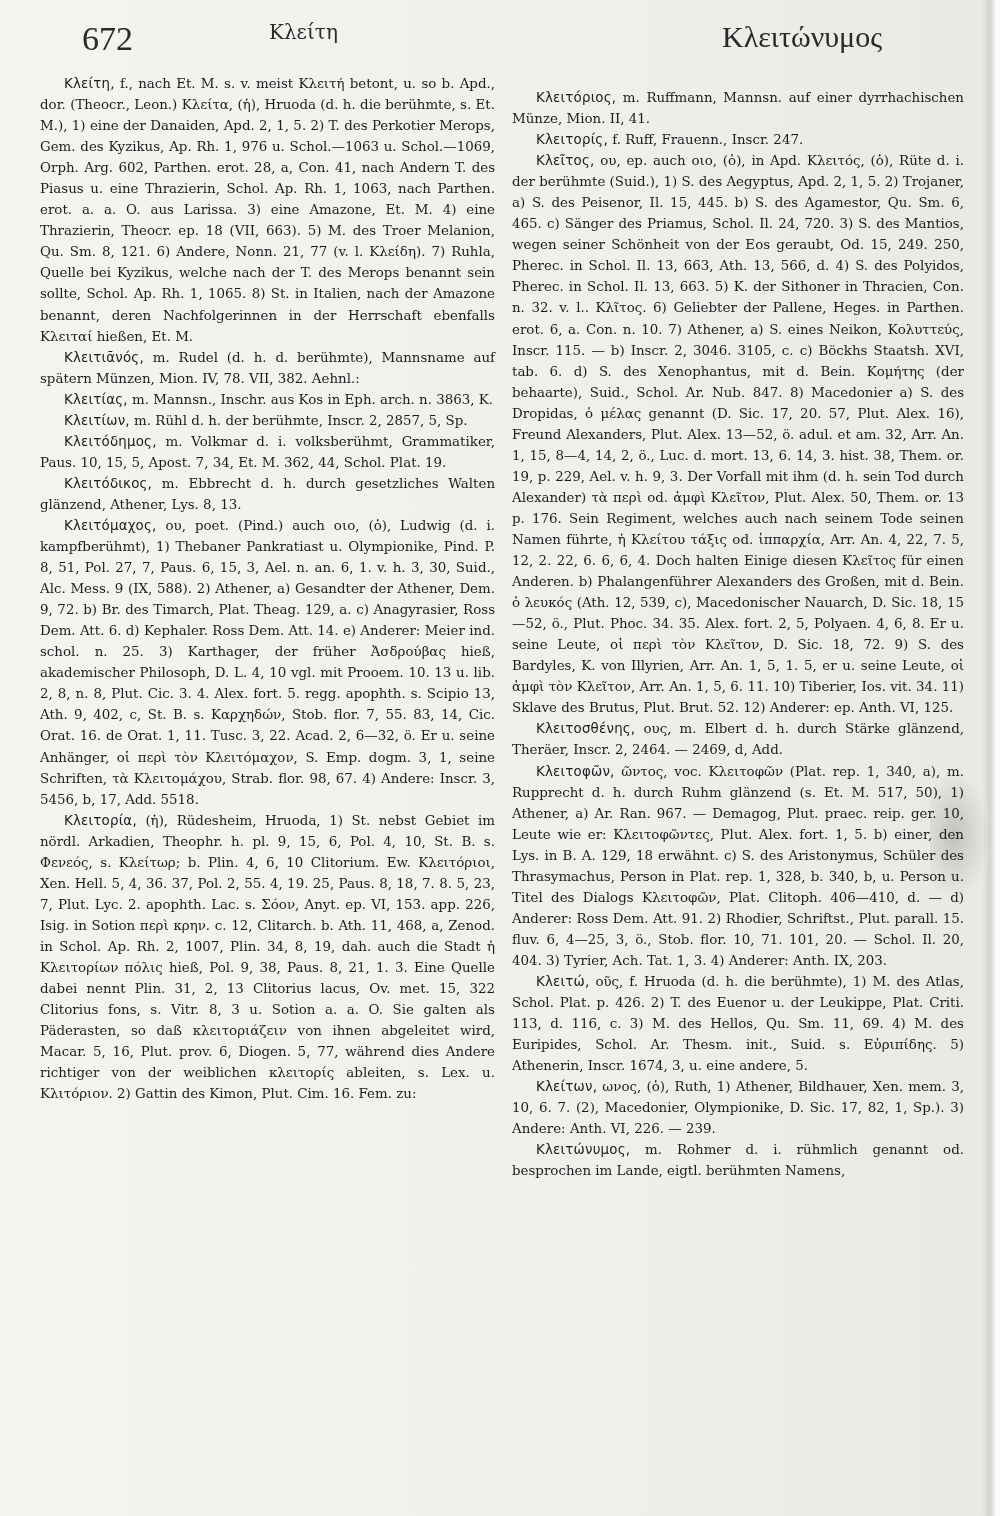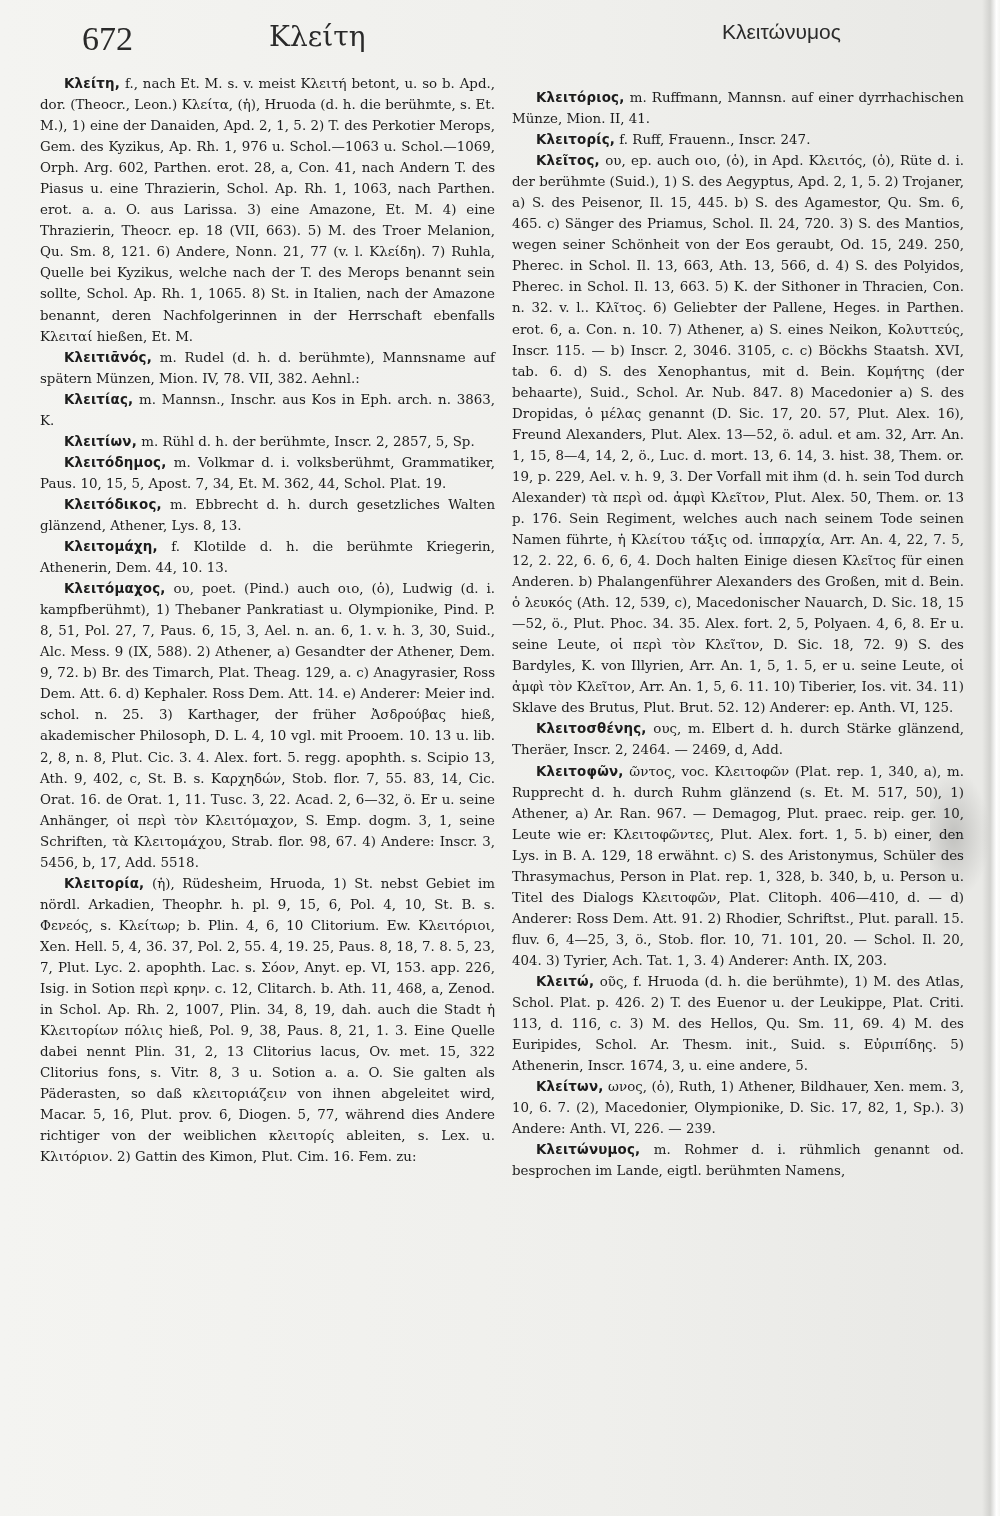--- a/index.html
+++ b/index.html
@@ -24,35 +24,35 @@
   }
   .running-head {
     position: absolute; top: 14px; left: 0; width: 1000px; height: 50px; margin-left: 44px;
   }
   .page-number {
     position: absolute; left: 38px; top: 6px;
     font-family: "Liberation Serif", serif; font-size: 34px; color: #2a2a2a;
   }
   .head-left {
     position: absolute; left: 225px; top: 6px;
-    font-family: "DejaVu Serif", serif; font-size: 28px; color: #2a2a2a;
+    font-family: "DejaVu Serif", serif; font-size: 20px; color: #2a2a2a;
   }
   .head-right {
     position: absolute; left: 678px; top: 6px;
-    font-family: Liberation Sans, sans-serif; font-size: 21px; color: #2a2a2a;
+    font-family: Liberation Serif, serif; font-size: 30px; color: #2a2a2a;
   }
   .column {
     position: absolute; top: 73px;
     font-size: 13.4px; line-height: 21.05px;
     text-align: justify;
   }
   .col-left { left: 40px; width: 455px; }
   .col-right { left: 512px; width: 452px; margin-top: 14px; }
   .entry { margin: 0; text-indent: 24px; }
-  .lemma { font-weight: bold; font-family: "DejaVu Sans", sans-serif; letter-spacing: 0.2px; }
+  .lemma { font-weight: normal; font-family: "DejaVu Sans", sans-serif; letter-spacing: 0.2px; }
   .body-text { }
 </style>
 </head>
 <body>
 
 <div class="page">
   <div class="edge-shadow"></div>
   <div class="fold-shadow"></div>
 
   <div class="running-head">
@@ -61,21 +61,20 @@
     <span class="head-right">Κλειτώνυμος</span>
   </div>
 
   <div class="column col-left">
     <p class="entry"><span class="lemma">Κλείτη,</span><span class="body-text"> f., nach Et. M. s. v. meist Κλειτή betont, u. so b. Apd., dor. (Theocr., Leon.) Κλείτα, (ἡ), Hruoda (d. h. die berühmte, s. Et. M.), 1) eine der Danaiden, Apd. 2, 1, 5. 2) T. des Perkotier Merops, Gem. des Kyzikus, Ap. Rh. 1, 976 u. Schol.—1063 u. Schol.—1069, Orph. Arg. 602, Parthen. erot. 28, a, Con. 41, nach Andern T. des Piasus u. eine Thrazierin, Schol. Ap. Rh. 1, 1063, nach Parthen. erot. a. a. O. aus Larissa. 3) eine Amazone, Et. M. 4) eine Thrazierin, Theocr. ep. 18 (VII, 663). 5) M. des Troer Melanion, Qu. Sm. 8, 121. 6) Andere, Nonn. 21, 77 (v. l. Κλείδη). 7) Ruhla, Quelle bei Kyzikus, welche nach der T. des Merops benannt sein sollte, Schol. Ap. Rh. 1, 1065. 8) St. in Italien, nach der Amazone benannt, deren Nachfolgerinnen in der Herrschaft ebenfalls Κλειταί hießen, Et. M.</span></p>
     <p class="entry"><span class="lemma">Κλειτιᾱνός,</span><span class="body-text"> m. Rudel (d. h. d. berühmte), Mannsname auf spätern Münzen, Mion. IV, 78. VII, 382. Aehnl.:</span></p>
     <p class="entry"><span class="lemma">Κλειτίας,</span><span class="body-text"> m. Mannsn., Inschr. aus Kos in Eph. arch. n. 3863, K.</span></p>
     <p class="entry"><span class="lemma">Κλειτίων,</span><span class="body-text"> m. Rühl d. h. der berühmte, Inscr. 2, 2857, 5, Sp.</span></p>
     <p class="entry"><span class="lemma">Κλειτόδημος,</span><span class="body-text"> m. Volkmar d. i. volksberühmt, Grammatiker, Paus. 10, 15, 5, Apost. 7, 34, Et. M. 362, 44, Schol. Plat. 19.</span></p>
     <p class="entry"><span class="lemma">Κλειτόδικος,</span><span class="body-text"> m. Ebbrecht d. h. durch gesetzliches Walten glänzend, Athener, Lys. 8, 13.</span></p>
-    <p class="entry"><span class="lemma">Κλειτομάχη,</span><span class="body-text"> f. Klotilde d. h. die berühmte Kriegerin, Athenerin, Dem. 44, 10. 13.</span></p>
     <p class="entry"><span class="lemma">Κλειτόμαχος,</span><span class="body-text"> ου, poet. (Pind.) auch οιο, (ὁ), Ludwig (d. i. kampfberühmt), 1) Thebaner Pankratiast u. Olympionike, Pind. P. 8, 51, Pol. 27, 7, Paus. 6, 15, 3, Ael. n. an. 6, 1. v. h. 3, 30, Suid., Alc. Mess. 9 (IX, 588). 2) Athener, a) Gesandter der Athener, Dem. 9, 72. b) Br. des Timarch, Plat. Theag. 129, a. c) Anagyrasier, Ross Dem. Att. 6. d) Kephaler. Ross Dem. Att. 14. e) Anderer: Meier ind. schol. n. 25. 3) Karthager, der früher Ἀσδρούβας hieß, akademischer Philosoph, D. L. 4, 10 vgl. mit Prooem. 10. 13 u. lib. 2, 8, n. 8, Plut. Cic. 3. 4. Alex. fort. 5. regg. apophth. s. Scipio 13, Ath. 9, 402, c, St. B. s. Καρχηδών, Stob. flor. 7, 55. 83, 14, Cic. Orat. 16. de Orat. 1, 11. Tusc. 3, 22. Acad. 2, 6—32, ö. Er u. seine Anhänger, οἱ περὶ τὸν Κλειτόμαχον, S. Emp. dogm. 3, 1, seine Schriften, τὰ Κλειτομάχου, Strab. flor. 98, 67. 4) Andere: Inscr. 3, 5456, b, 17, Add. 5518.</span></p>
     <p class="entry"><span class="lemma">Κλειτορία,</span><span class="body-text"> (ἡ), Rüdesheim, Hruoda, 1) St. nebst Gebiet im nördl. Arkadien, Theophr. h. pl. 9, 15, 6, Pol. 4, 10, St. B. s. Φενεός, s. Κλείτωρ; b. Plin. 4, 6, 10 Clitorium. Ew. Κλειτόριοι, Xen. Hell. 5, 4, 36. 37, Pol. 2, 55. 4, 19. 25, Paus. 8, 18, 7. 8. 5, 23, 7, Plut. Lyc. 2. apophth. Lac. s. Σόον, Anyt. ep. VI, 153. app. 226, Isig. in Sotion περὶ κρην. c. 12, Clitarch. b. Ath. 11, 468, a, Zenod. in Schol. Ap. Rh. 2, 1007, Plin. 34, 8, 19, dah. auch die Stadt ἡ Κλειτορίων πόλις hieß, Pol. 9, 38, Paus. 8, 21, 1. 3. Eine Quelle dabei nennt Plin. 31, 2, 13 Clitorius lacus, Ov. met. 15, 322 Clitorius fons, s. Vitr. 8, 3 u. Sotion a. a. O. Sie galten als Päderasten, so daß κλειτοριάζειν von ihnen abgeleitet wird, Macar. 5, 16, Plut. prov. 6, Diogen. 5, 77, während dies Andere richtiger von der weiblichen κλειτορίς ableiten, s. Lex. u. Κλιτόριον. 2) Gattin des Kimon, Plut. Cim. 16. Fem. zu:</span></p>
   </div>
 
   <div class="column col-right">
     <p class="entry"><span class="lemma">Κλειτόριος,</span><span class="body-text"> m. Ruffmann, Mannsn. auf einer dyrrhachischen Münze, Mion. II, 41.</span></p>
     <p class="entry"><span class="lemma">Κλειτορίς,</span><span class="body-text"> f. Ruff, Frauenn., Inscr. 247.</span></p>
     <p class="entry"><span class="lemma">Κλεῖτος,</span><span class="body-text"> ου, ep. auch οιο, (ὁ), in Apd. Κλειτός, (ὁ), Rüte d. i. der berühmte (Suid.), 1) S. des Aegyptus, Apd. 2, 1, 5. 2) Trojaner, a) S. des Peisenor, Il. 15, 445. b) S. des Agamestor, Qu. Sm. 6, 465. c) Sänger des Priamus, Schol. Il. 24, 720. 3) S. des Mantios, wegen seiner Schönheit von der Eos geraubt, Od. 15, 249. 250, Pherec. in Schol. Il. 13, 663, Ath. 13, 566, d. 4) S. des Polyidos, Pherec. in Schol. Il. 13, 663. 5) K. der Sithoner in Thracien, Con. n. 32. v. l.. Κλῖτος. 6) Geliebter der Pallene, Heges. in Parthen. erot. 6, a. Con. n. 10. 7) Athener, a) S. eines Neikon, Κολυττεύς, Inscr. 115. — b) Inscr. 2, 3046. 3105, c. c) Böckhs Staatsh. XVI, tab. 6. d) S. des Xenophantus, mit d. Bein. Κομήτης (der behaarte), Suid., Schol. Ar. Nub. 847. 8) Macedonier a) S. des Dropidas, ὁ μέλας genannt (D. Sic. 17, 20. 57, Plut. Alex. 16), Freund Alexanders, Plut. Alex. 13—52, ö. adul. et am. 32, Arr. An. 1, 15, 8—4, 14, 2, ö., Luc. d. mort. 13, 6. 14, 3. hist. 38, Them. or. 19, p. 229, Ael. v. h. 9, 3. Der Vorfall mit ihm (d. h. sein Tod durch Alexander) τὰ περὶ od. ἀμφὶ Κλεῖτον, Plut. Alex. 50, Them. or. 13 p. 176. Sein Regiment, welches auch nach seinem Tode seinen Namen führte, ἡ Κλείτου τάξις od. ἱππαρχία, Arr. An. 4, 22, 7. 5, 12, 2. 22, 6. 6, 6, 4. Doch halten Einige diesen Κλεῖτος für einen Anderen. b) Phalangenführer Alexanders des Großen, mit d. Bein. ὁ λευκός (Ath. 12, 539, c), Macedonischer Nauarch, D. Sic. 18, 15—52, ö., Plut. Phoc. 34. 35. Alex. fort. 2, 5, Polyaen. 4, 6, 8. Er u. seine Leute, οἱ περὶ τὸν Κλεῖτον, D. Sic. 18, 72. 9) S. des Bardyles, K. von Illyrien, Arr. An. 1, 5, 1. 5, er u. seine Leute, οἱ ἀμφὶ τὸν Κλεῖτον, Arr. An. 1, 5, 6. 11. 10) Tiberier, Ios. vit. 34. 11) Sklave des Brutus, Plut. Brut. 52. 12) Anderer: ep. Anth. VI, 125.</span></p>
     <p class="entry"><span class="lemma">Κλειτοσθένης,</span><span class="body-text"> ους, m. Elbert d. h. durch Stärke glänzend, Theräer, Inscr. 2, 2464. — 2469, d, Add.</span></p>
     <p class="entry"><span class="lemma">Κλειτοφῶν,</span><span class="body-text"> ῶντος, voc. Κλειτοφῶν (Plat. rep. 1, 340, a), m. Rupprecht d. h. durch Ruhm glänzend (s. Et. M. 517, 50), 1) Athener, a) Ar. Ran. 967. — Demagog, Plut. praec. reip. ger. 10, Leute wie er: Κλειτοφῶντες, Plut. Alex. fort. 1, 5. b) einer, den Lys. in B. A. 129, 18 erwähnt. c) S. des Aristonymus, Schüler des Thrasymachus, Person in Plat. rep. 1, 328, b. 340, b, u. Person u. Titel des Dialogs Κλειτοφῶν, Plat. Clitoph. 406—410, d. — d) Anderer: Ross Dem. Att. 91. 2) Rhodier, Schriftst., Plut. parall. 15. fluv. 6, 4—25, 3, ö., Stob. flor. 10, 71. 101, 20. — Schol. Il. 20, 404. 3) Tyrier, Ach. Tat. 1, 3. 4) Anderer: Anth. IX, 203.</span></p>

